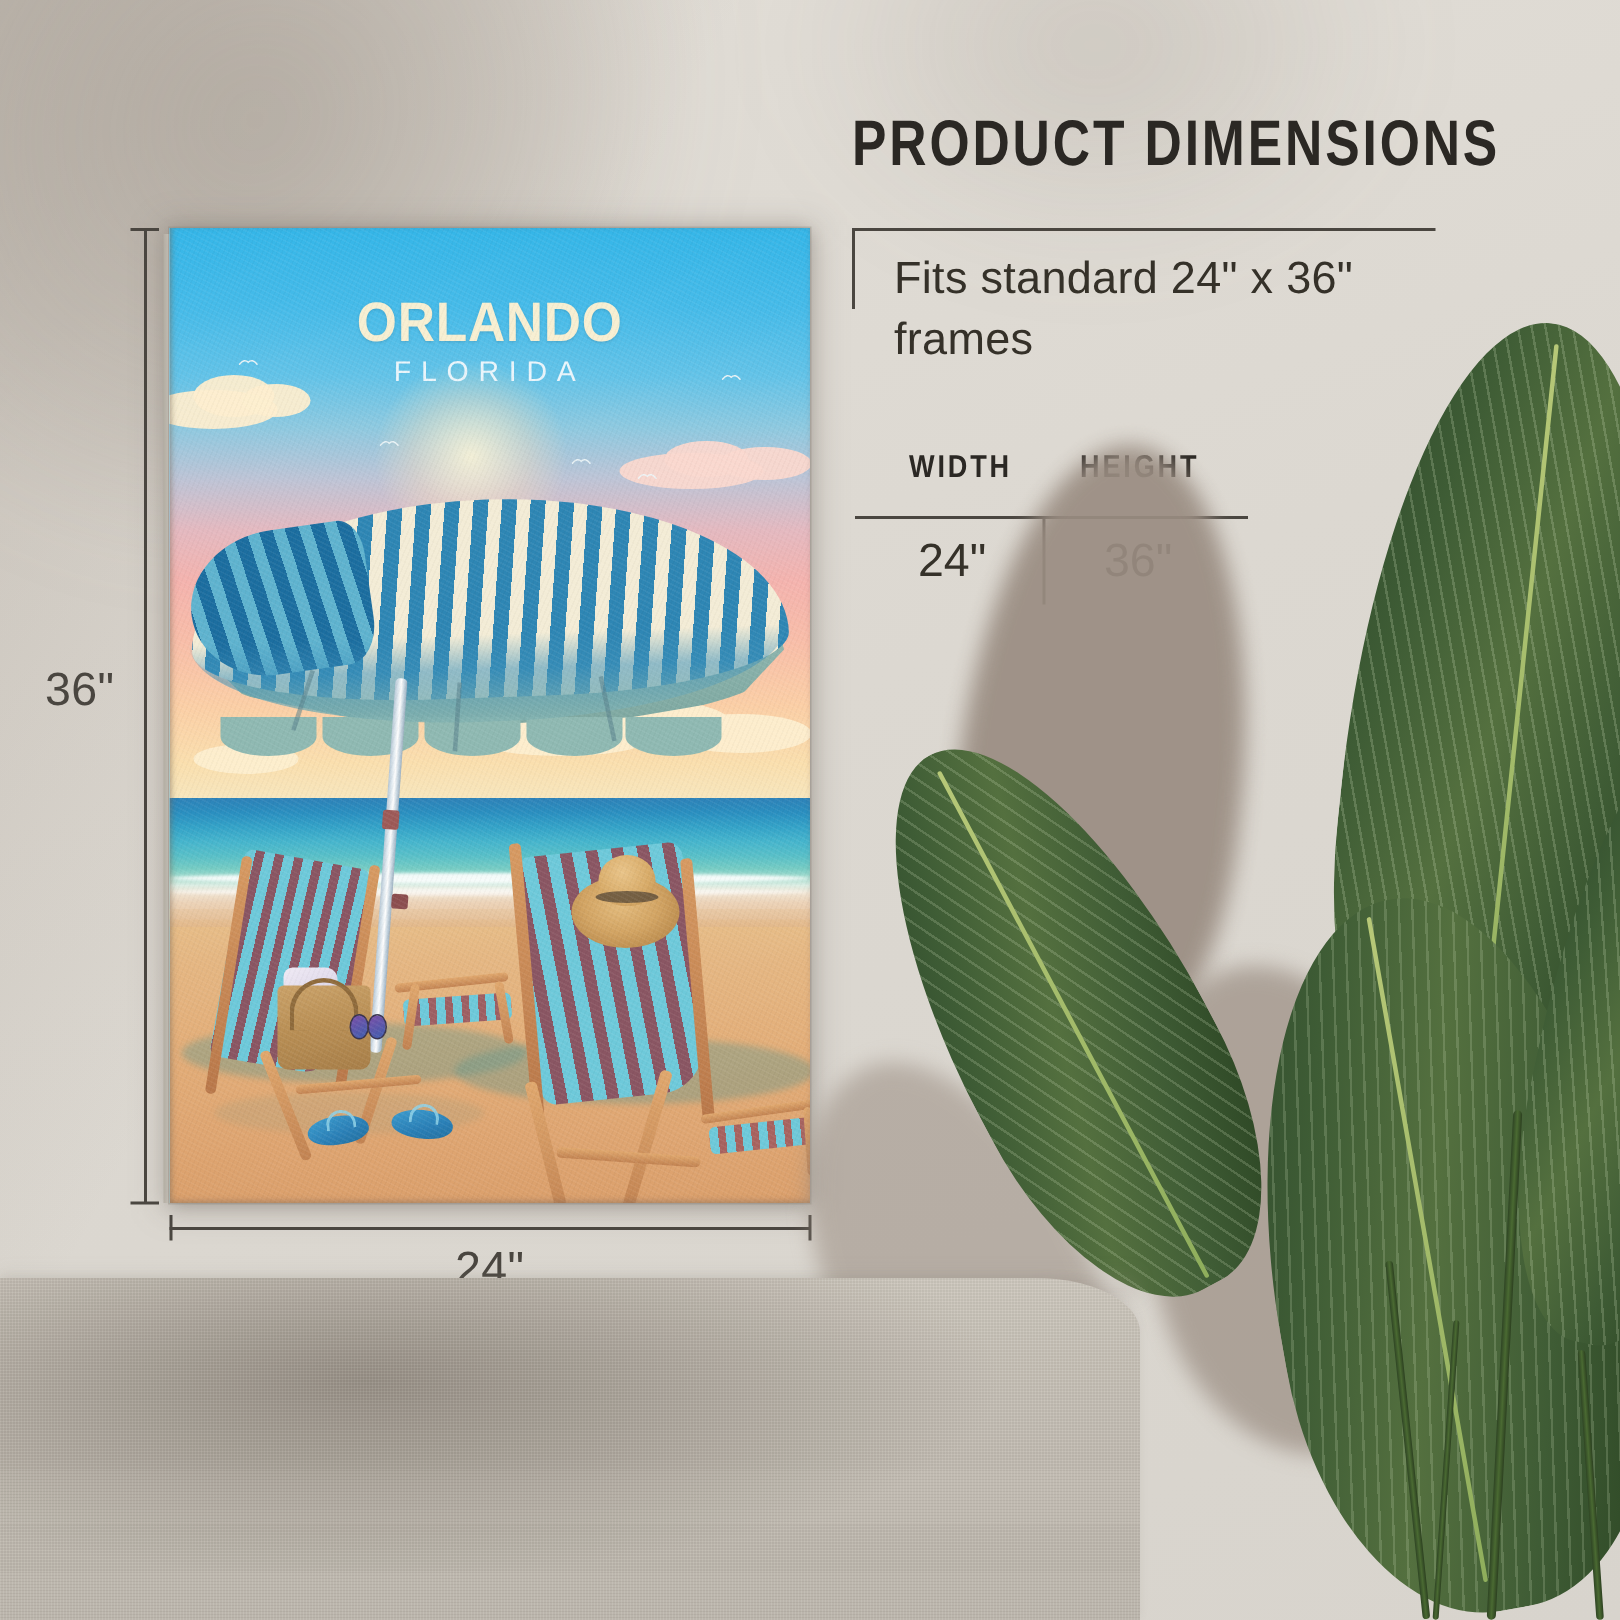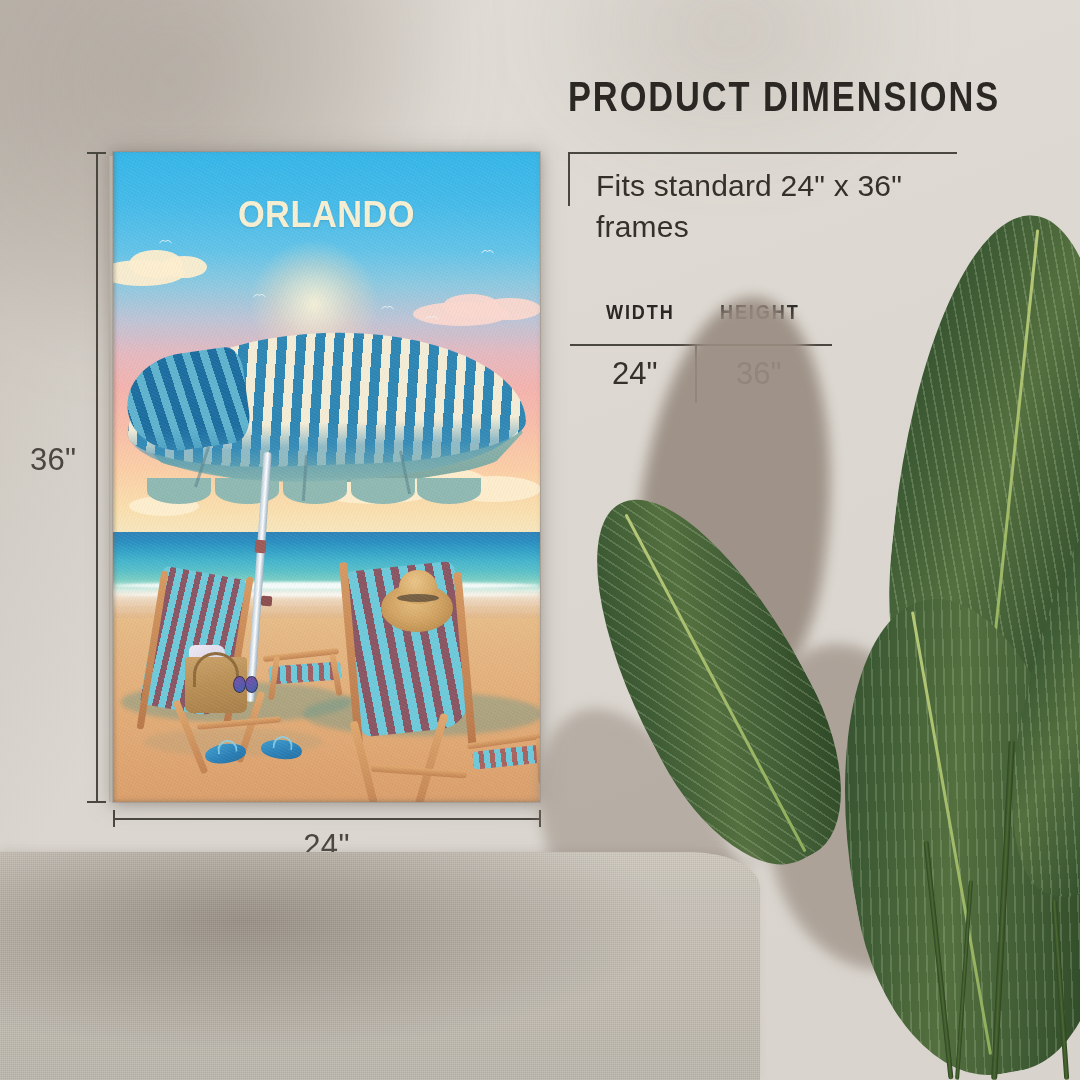--- a/index.html
+++ b/index.html
@@ -236,20 +236,21 @@
           <path d="M1 7 Q6 1 10 5 Q14 1 19 7" stroke="#eef6f8" stroke-width="1.5" fill="none" stroke-linecap="round"></path>
         </svg>
     </div>
     <div class="bird" style="left:312px;top:162px;">
       <svg viewBox="0 0 20 10">
           <path d="M1 7 Q6 1 10 5 Q14 1 19 7" stroke="#eef6f8" stroke-width="1.5" fill="none" stroke-linecap="round"></path>
         </svg>
     </div>
 
     <div class="p-title main">ORLANDO</div>
+    <div class="p-sub">FLORIDA</div>
 
     <div class="sand">
       <div class="sea"></div>
       <div class="foam" style="top:50px;height:7px;"></div>
       <div class="foam" style="top:60px;height:5px;opacity:.7;"></div>
       <div class="wetsand" style="top:74px;height:12px;"></div>
       <div class="sandshadow" style="left:8px;top:150px;width:230px;height:40px;"></div>
       <div class="sandshadow" style="left:190px;top:160px;width:240px;height:44px;"></div>
       <div class="sandshadow" style="left:30px;top:196px;width:180px;height:28px;opacity:.3;"></div>
     </div>

